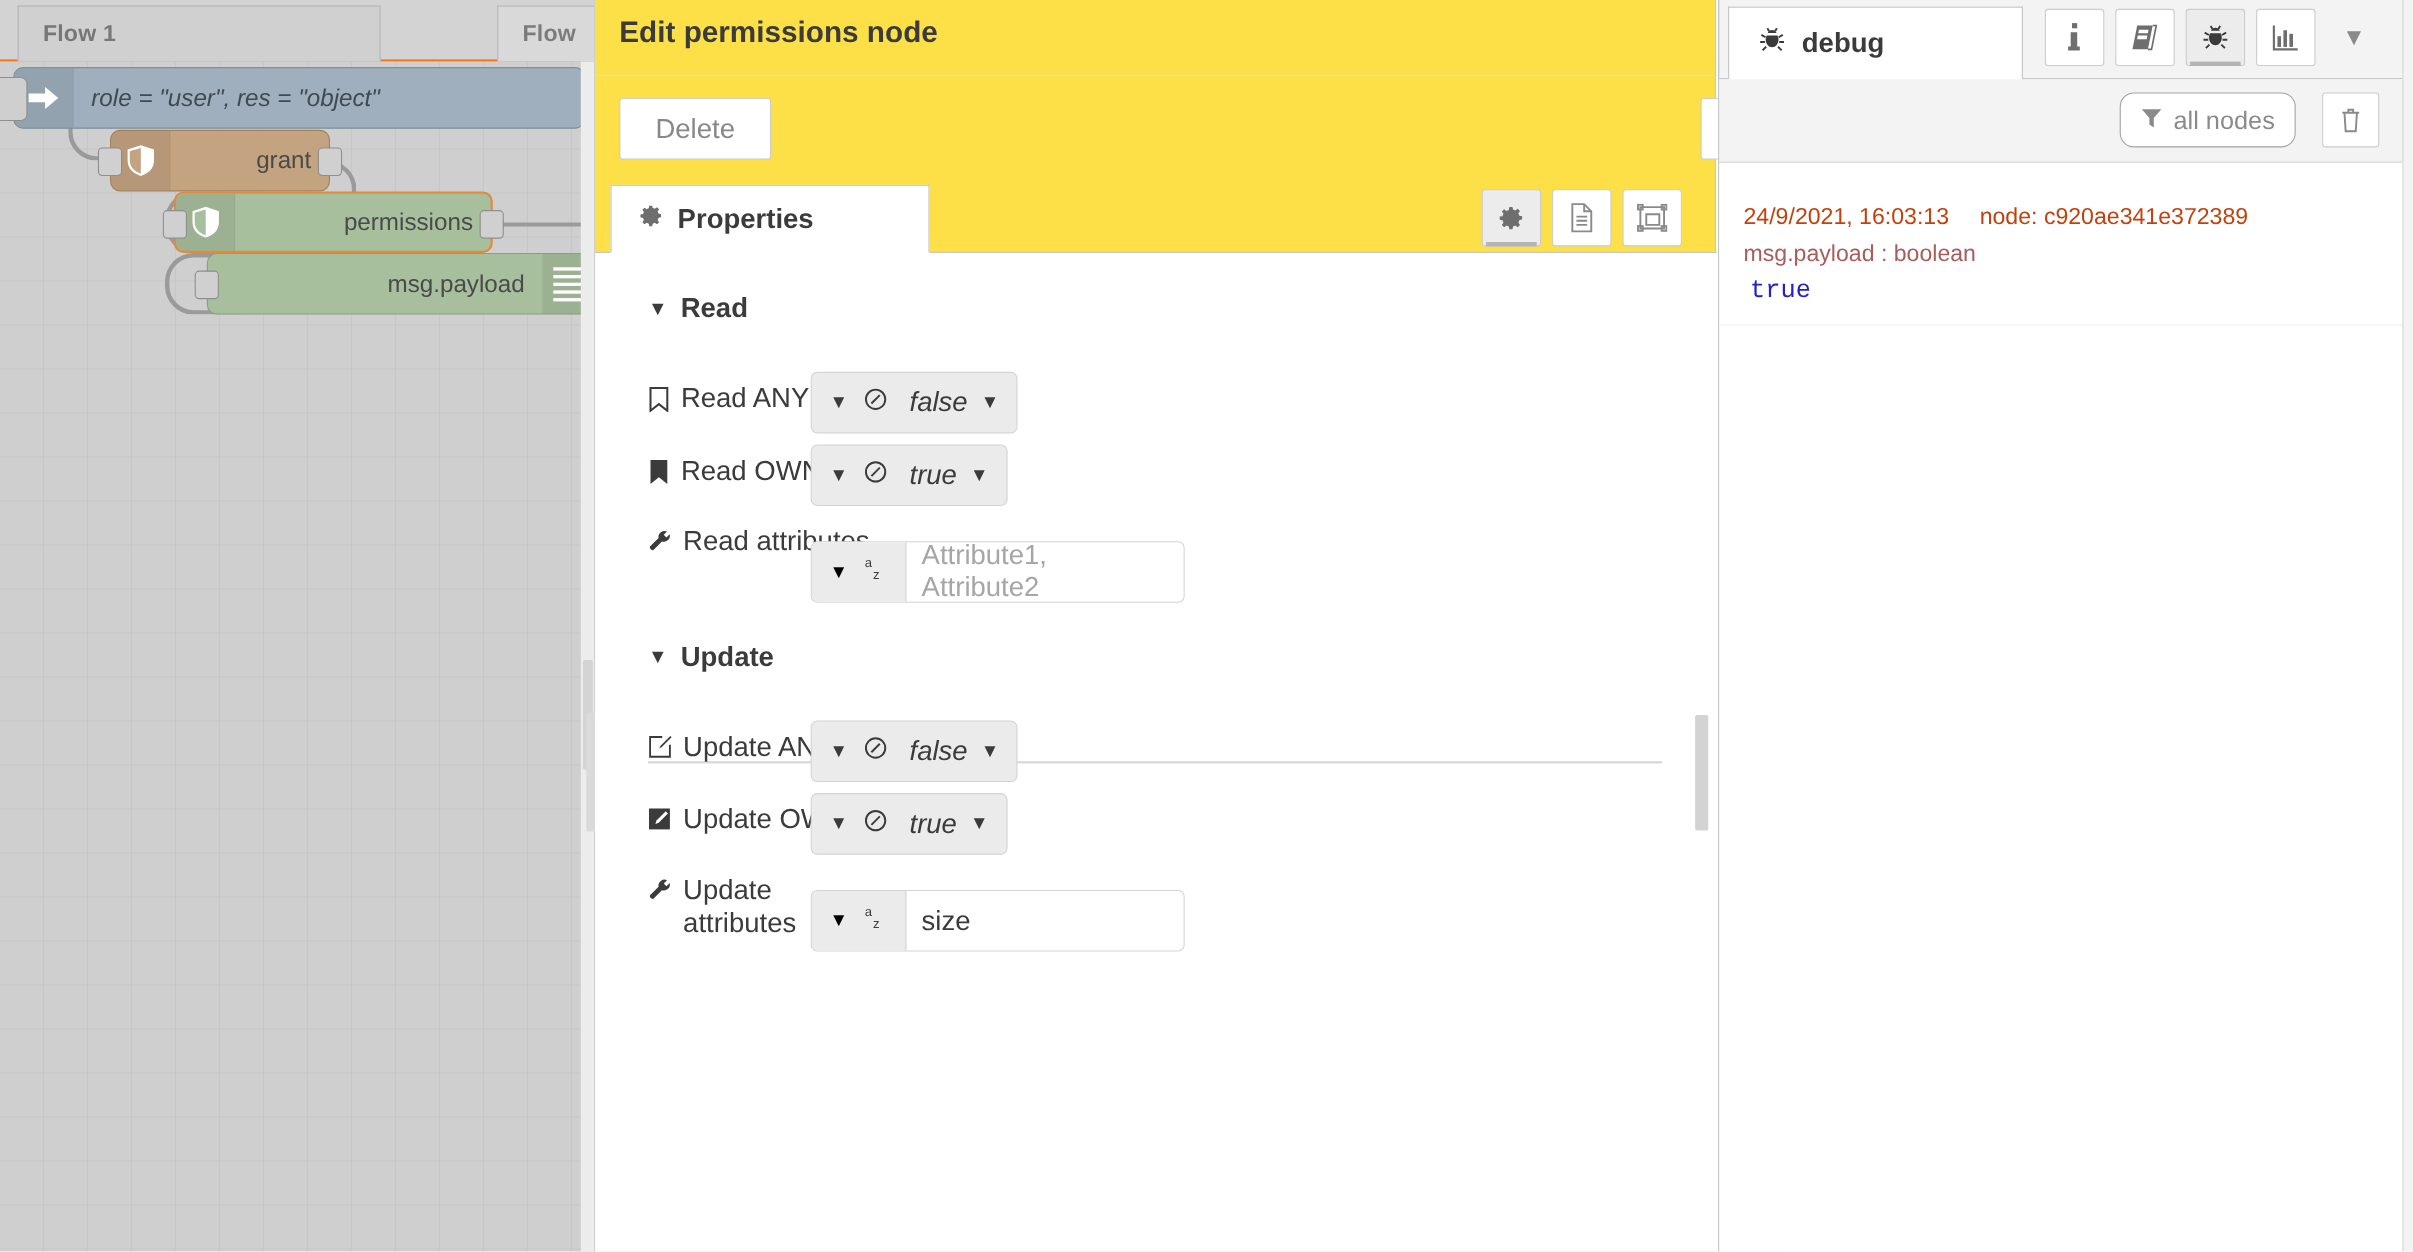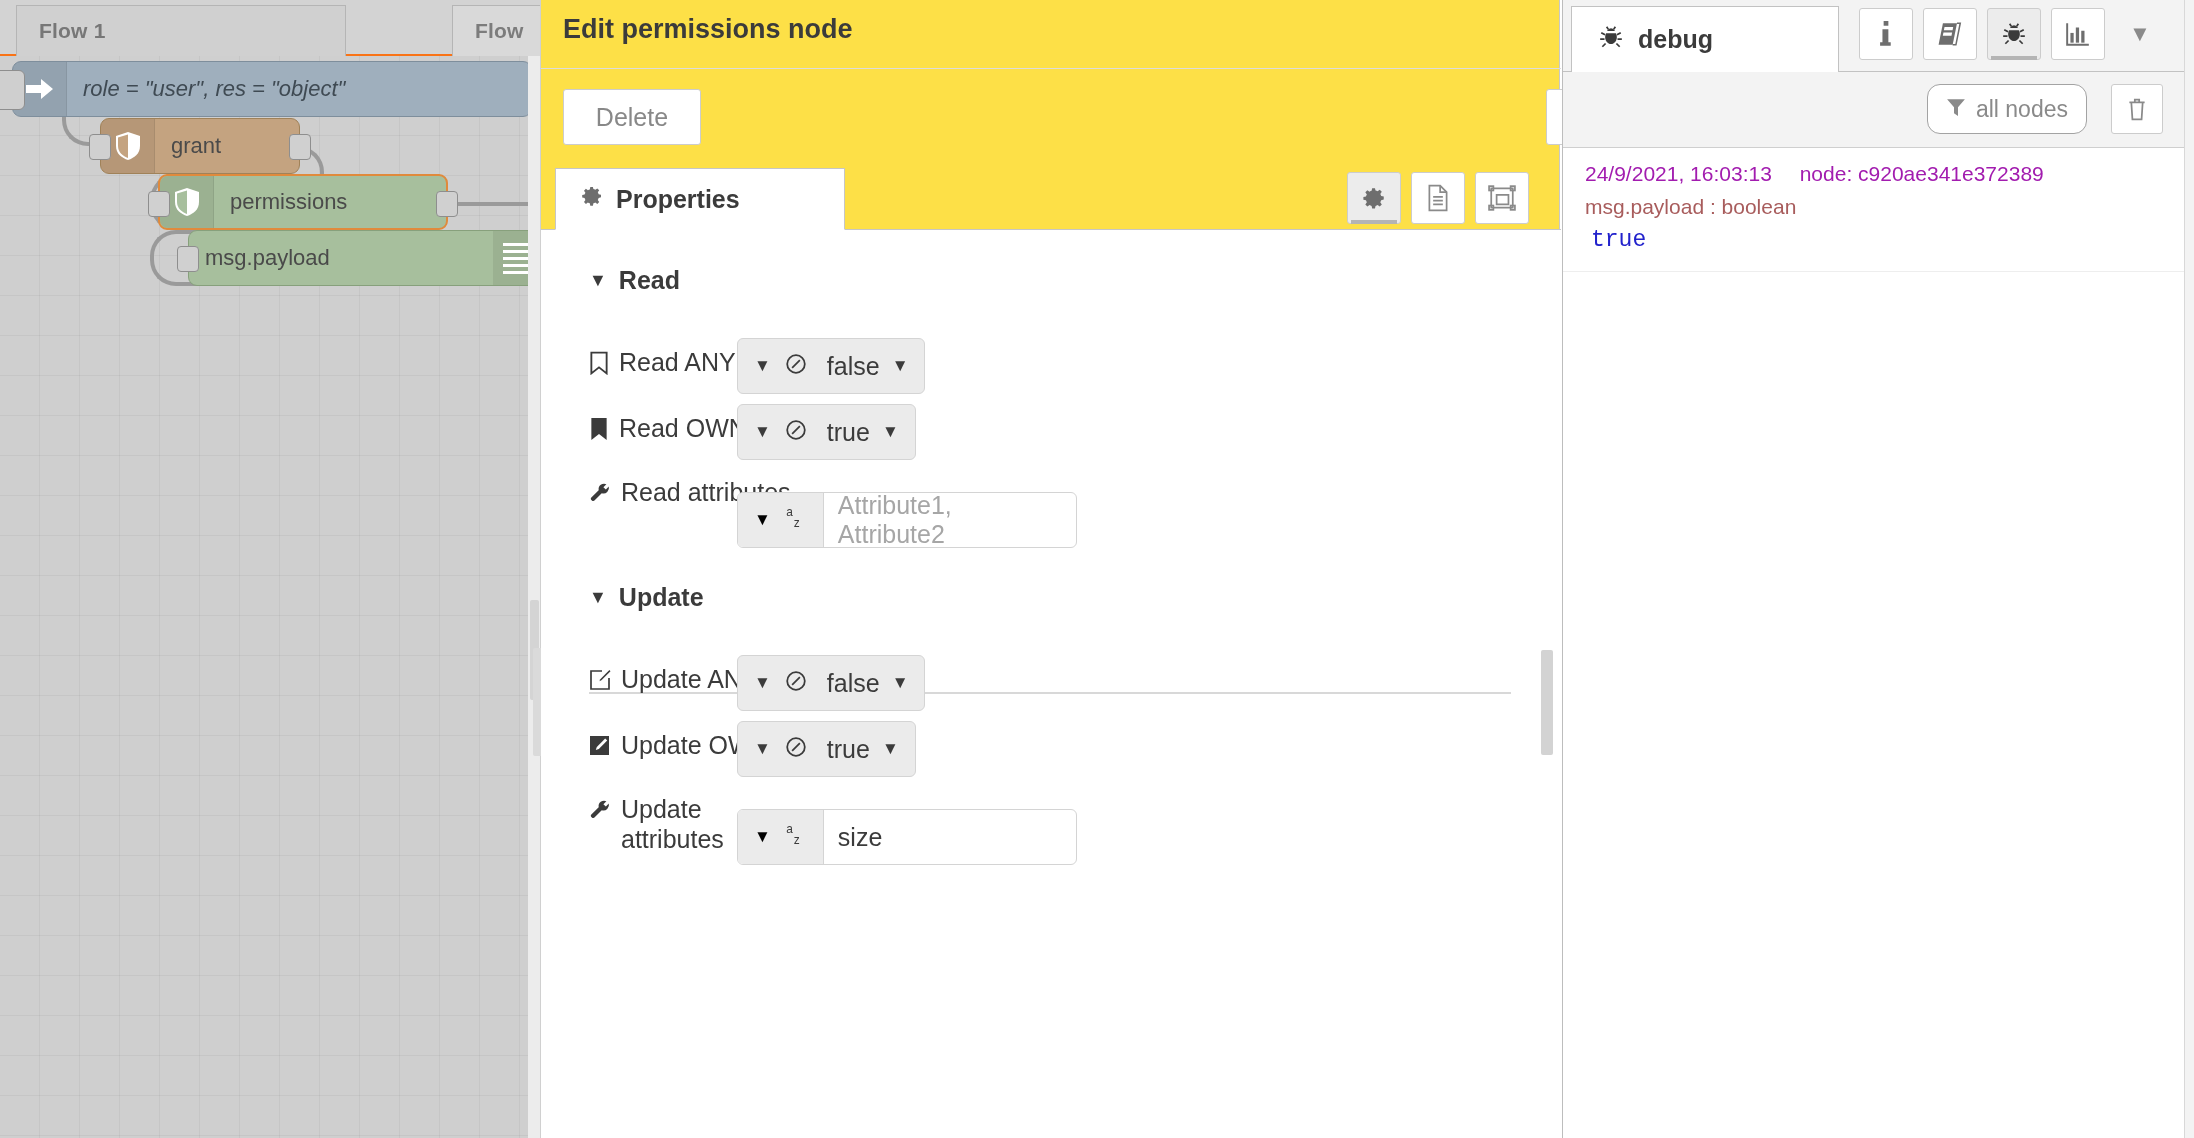--- a/index.html
+++ b/index.html
@@ -47,21 +47,21 @@
     position: absolute; height: 56px; border-radius: 9px;
     display: flex; align-items: center;
     border: 1px solid rgba(0,0,0,.22);
     font-size: 22px; color: #4a4a4a;
   }
   .node .nicon {
     width: 54px; height: 100%; display: flex; align-items: center;
     justify-content: center; border-right: 1px solid rgba(0,0,0,.08);
     background: rgba(0,0,0,.07); border-radius: 8px 0 0 8px;
   }
-  .node .nlabel { flex: 1; text-align: left; padding: 0 16px; white-space: nowrap; }
+  .node .nlabel { flex: 1; text-align: right; padding: 0 16px; white-space: nowrap; }
   .node .port {
     position: absolute; width: 22px; height: 26px; background: #d0d0d0;
     border: 1px solid #8e8e8e; border-radius: 4px; top: 15px;
   }
   .node .port.in { left: -12px; }
   .node .port.out { right: -12px; }
 
   .node-inject {
     left: 12px; top: 5px; width: 520px;
     background: #9fafbd; border-color: #7e8e9c;
@@ -167,21 +167,21 @@
   .row-label .ltext { display: block; max-width: 170px; }
 
   .typed {
     position: absolute; height: 56px; display: flex; align-items: center;
     background: #ebebeb; border: 1px solid #d4d4d4; border-radius: 6px;
     font-size: 25px; color: #3b3b3b;
   }
   .typed .sel {
     display: flex; align-items: center; gap: 14px; padding: 0 14px 0 16px;
   }
-  .typed .val { padding: 0 12px 0 6px; }
+  .typed .val { padding: 0 12px 0 6px; font-style: italic; }
   .typed .endcaret { padding-right: 16px; }
 
   .typed-input {
     position: absolute; height: 56px; display: flex; align-items: stretch;
     background: #ffffff; border: 1px solid #d4d4d4; border-radius: 6px;
     font-size: 25px; overflow: hidden;
   }
   .typed-input .prefix {
     display: flex; align-items: center; gap: 14px; padding: 0 14px 0 16px;
     background: #ebebeb; border-right: 1px solid #d4d4d4;
@@ -240,21 +240,21 @@
     color: #8a8a8a; cursor: pointer;
   }
   .sb-msgs {
     position: absolute; left: 0; top: 148px; width: 632px; height: 990px;
     background: #ffffff;
   }
   .msg {
     position: relative; padding: 14px 20px 18px 22px;
     border-bottom: 1px solid #eeeeee;
   }
-  .msg-meta { font-size: 21px; color: #a21caf; margin-bottom: 9px; }
+  .msg-meta { font-size: 21px; color: #c2410c; margin-bottom: 9px; margin-top: 24px; }
   .msg-meta .node-id { margin-left: 22px; }
   .msg-topic { font-size: 21px; color: #a85c5c; margin-bottom: 8px; }
   .msg-value {
     font-family: "Liberation Mono", monospace; font-size: 23px; color: #2222cc;
     padding-left: 6px;
   }
   .sb-right-edge {
     position: absolute; right: 0; top: 0; width: 10px; height: 1138px;
     background: #f3f3f3; border-left: 1px solid #d8d8d8;
   }

